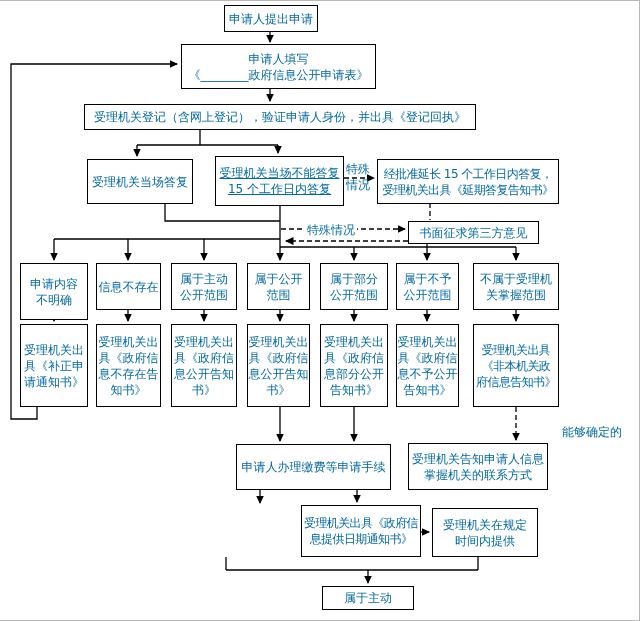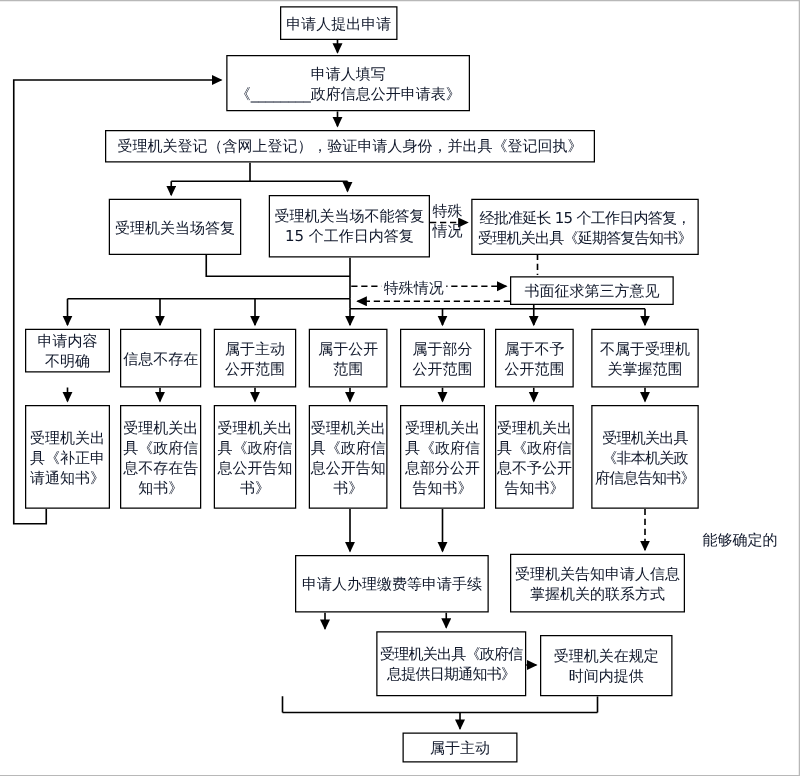--- a/index.html
+++ b/index.html
@@ -1,19 +1,19 @@
 <!DOCTYPE html>
 <html><head>
 <meta charset="utf-8">
 <style>
   html,body{margin:0;padding:0;background:#fff;}
   #stage{
     position:relative;width:640px;height:621px;background:#ffffff;
     font-family:"DejaVu Sans","Liberation Sans",sans-serif;
-    color:#0f172a;box-sizing:border-box;
+    color:#0369a1;box-sizing:border-box;
     border-top:1px solid #b8b8b8;border-right:1px solid #b8b8b8;border-bottom:1px solid #b8b8b8;
     overflow:hidden;
   }
   #wires{position:absolute;left:0;top:0;width:640px;height:621px;}
   .box{
     position:absolute;box-sizing:border-box;border:1px solid #000;background:#fff;
     display:flex;align-items:center;justify-content:center;text-align:center;
     font-size:12px;line-height:16px;white-space:pre-line;z-index:2;
   }
   .tight{letter-spacing:-0.6px;}
@@ -97,31 +97,31 @@
   </svg>
 
   <div class="box" style="left:224px;top:4px;width:94px;height:27px;">申请人提出申请</div>
 
   <div class="box" style="left:181px;top:43px;width:195px;height:45px;">申请人填写
 《________政府信息公开申请表》</div>
 
   <div class="box" style="left:84px;top:103px;width:392px;height:26px;">受理机关登记（含网上登记），验证申请人身份，并出具《登记回执》</div>
 
   <div class="box" style="left:87px;top:158px;width:106px;height:45px;">受理机关当场答复</div>
-  <div class="box" style="left:215px;top:155px;width:129px;height:50px;">受理机关当场不能答复
+  <div class="box" style="left:215px;top:155px;width:129px;height:50px;text-decoration:underline;">受理机关当场不能答复
 15 个工作日内答复</div>
   <div class="lbl" style="left:344px;top:160px;width:28px;">特殊
 情况</div>
   <div class="box tight" style="left:377px;top:158px;width:182px;height:45px;">经批准延长 15 个工作日内答复，
 受理机关出具《延期答复告知书》</div>
 
   <div class="box" style="left:408px;top:220px;width:131px;height:23px;">书面征求第三方意见</div>
   <div class="lbl bg" style="left:305px;top:221px;">特殊情况</div>
 
-  <div class="box" style="left:20px;top:262px;width:68px;height:35px;">申请内容
+  <div class="box" style="left:20px;top:262px;width:68px;height:57px;">申请内容
 不明确</div>
   <div class="box" style="left:96px;top:262px;width:65px;height:47px;">信息不存在</div>
   <div class="box" style="left:171px;top:262px;width:66px;height:47px;">属于主动
 公开范围</div>
   <div class="box" style="left:247px;top:262px;width:63px;height:47px;">属于公开
 范围</div>
   <div class="box" style="left:320px;top:262px;width:68px;height:47px;">属于部分
 公开范围</div>
   <div class="box" style="left:396px;top:262px;width:63px;height:47px;">属于不予
 公开范围</div>

